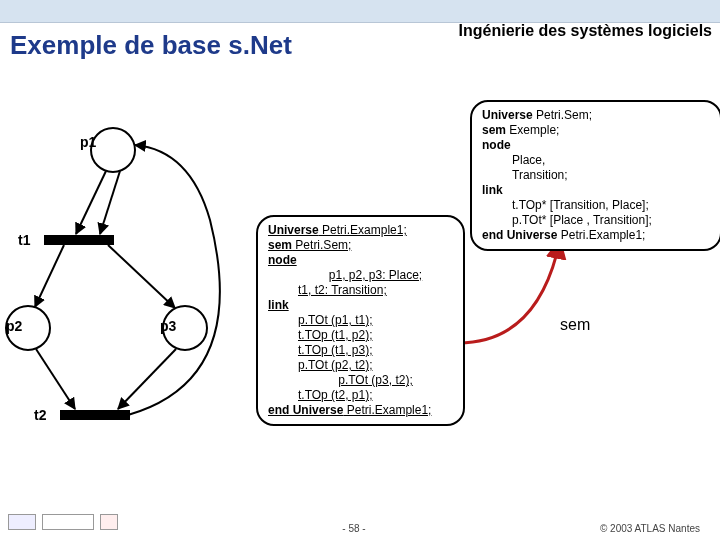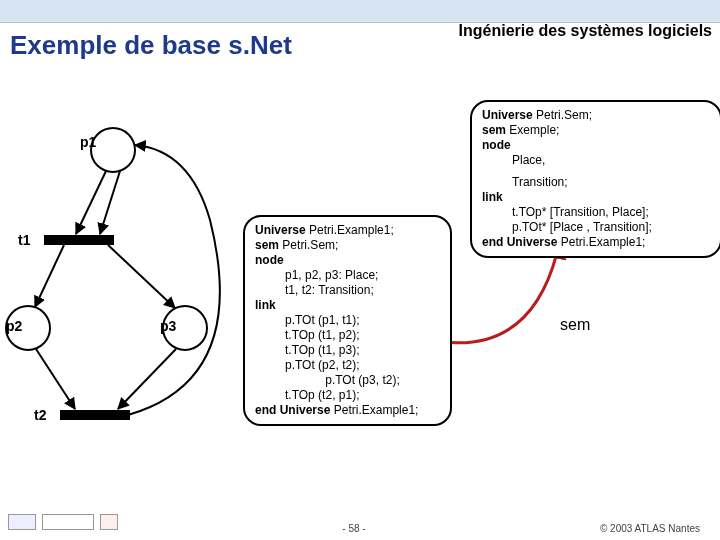--- a/index.html
+++ b/index.html
@@ -134,42 +134,42 @@
 
   <path d="M 430 340 Q 535 360 560 240" fill="none" stroke="#b91c1c" stroke-width="3" marker-end="url(#arrRed)"></path>
 </svg>
 
 <div class="label" style="left:80px; top:134px;">p1</div>
 <div class="label" style="left:18px; top:232px;">t1</div>
 <div class="label" style="left:6px; top:318px;">p2</div>
 <div class="label" style="left:160px; top:318px;">p3</div>
 <div class="label" style="left:34px; top:407px;">t2</div>
 
-<div class="codebox" style="left:243px; top:215px; width:185px;">
+<div class="codebox" style="left:256px; top:215px; width:185px;text-decoration:underline;">
   <div><span class="kw">Universe</span><span> Petri.Example1;</span></div>
   <div><span class="kw">sem</span><span> Petri.Sem;</span></div>
   <div><span class="kw">node</span></div>
-  <div style="padding-left:30px;">p1, p2, p3: Place;</div>
+  <div style="padding-left:30px;text-align:center;">p1, p2, p3: Place;</div>
   <div style="padding-left:30px;">t1, t2: Transition;</div>
   <div><span class="kw">link</span></div>
   <div style="padding-left:30px;">p.TOt (p1, t1);</div>
   <div style="padding-left:30px;">t.TOp (t1, p2);</div>
   <div style="padding-left:30px;">t.TOp (t1, p3);</div>
   <div style="padding-left:30px;">p.TOt (p2, t2);</div>
   <div style="padding-left:30px;text-align:center;">p.TOt (p3, t2);</div>
   <div style="padding-left:30px;">t.TOp (t2, p1);</div>
   <div><span class="kw">end Universe</span><span> Petri.Example1;</span></div>
 </div>
 
 <div class="codebox" style="left:470px; top:100px; width:228px;">
   <div><span class="kw">Universe</span><span> Petri.Sem;</span></div>
   <div><span class="kw">sem</span><span> Exemple;</span></div>
   <div><span class="kw">node</span></div>
   <div style="padding-left:30px;">Place,</div>
-  <div style="padding-left:30px;margin-top:7px;">Transition;</div>
+  <div style="padding-left:30px;">Transition;</div>
   <div><span class="kw">link</span></div>
   <div style="padding-left:30px;">t.TOp* [Transition, Place];</div>
   <div style="padding-left:30px;">p.TOt* [Place , Transition];</div>
   <div><span class="kw">end Universe</span><span> Petri.Example1;</span></div>
 </div>
 
 <div class="sem-label" style="left:560px; top:316px;">sem</div>
 
 <div class="footer">
   <div class="logos">

